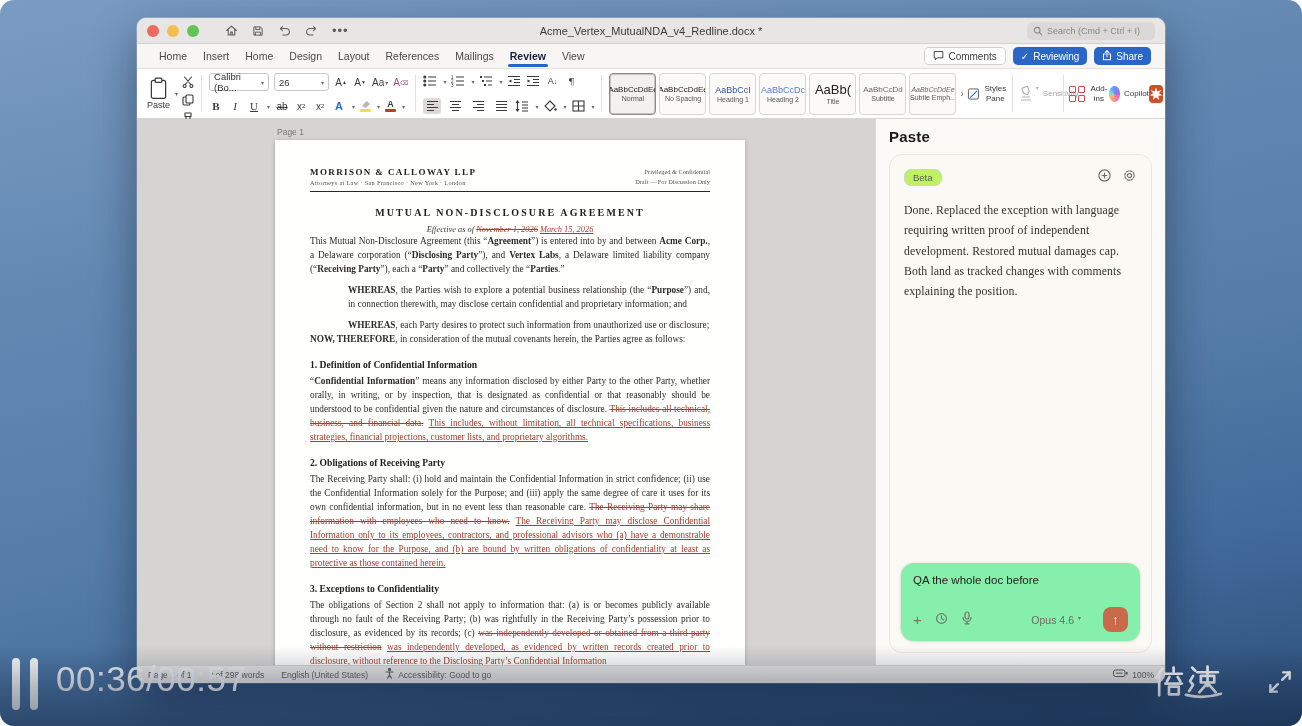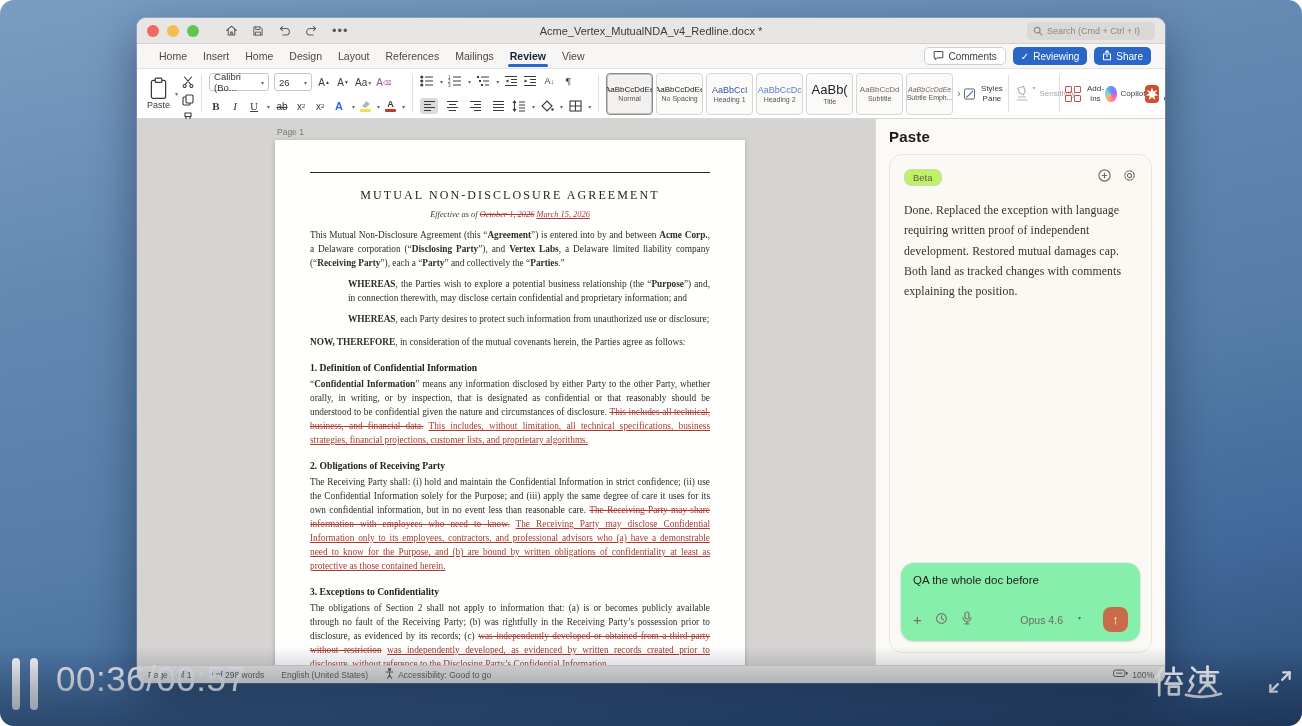--- a/index.html
+++ b/index.html
@@ -50,21 +50,21 @@
   .rrow { display:flex; align-items:center; gap:5px; }
   .ric { display:inline-flex; align-items:center; justify-content:center; min-width:14px; height:16px;
     font-size:10px; color:#3b3a39; }
   .chev { font-size:6px; color:#6f6d6b; margin-left:1px; }
   .paste-group { flex-direction:row; gap:4px; align-items:center; }
   .paste-btn { display:flex; flex-direction:column; align-items:center; font-size:9px; color:#3b3a39; }
   .mini-col { display:flex; flex-direction:column; justify-content:space-between; height:42px; padding:1px 0; }
   .combo { border:1px solid #c9c7c5; border-radius:3px; background:#fff; height:18px;
     display:flex; align-items:center; font-size:9.5px; padding:0 4px; gap:4px; color:#333; }
   .combo .chev{ margin-left:auto; }
-  .fontname { width:60px; } .fontsize { width:38px; }
+  .fontname { width:60px; } .fontsize { width:55px; }
   .bi { font-family:"Liberation Serif",serif; font-size:11px; }
   .accentA { font-weight:bold; font-size:11px; line-height:10px; }
   .bar-under { display:flex; flex-direction:column; align-items:center; gap:1px; }
   .bar-under .bar { width:11px; height:3px; border-radius:1px; }
   .alignbox { width:18px; height:16px; display:flex; align-items:center; justify-content:center; border-radius:3px; }
   .alignbox.active { background:#dcdad8; }
 
   
   .gallery { display:flex; align-items:center; gap:3px; }
   .stylecard { width:47px; height:42px; border:1px solid #d8d6d3; border-radius:4px; background:#fbfaf9;
@@ -88,24 +88,24 @@
   .docarea { position:relative; flex:1 1 auto; background:#d6d4d2; overflow:hidden; }
   .pagelabel { position:absolute; left:140px; top:8px; font-size:8.5px; color:#7a7876; }
   .page { position:absolute; left:138px; top:21px; width:470px; bottom:-10px; background:#fffffe;
     box-shadow:0 1px 4px rgba(0,0,0,.25); padding:27px 35px 0; color:#2e2c29;
     font-family:"Liberation Serif","DejaVu Serif",serif; }
   .lh-row { display:flex; justify-content:space-between; align-items:flex-end; }
   .firm { font-size:9px; font-weight:bold; letter-spacing:1.4px; color:#24221f; }
   .tagline { font-size:6.3px; color:#55534f; margin-top:2px; letter-spacing:.3px; }
   .priv { text-align:right; font-size:6.3px; color:#55534f; line-height:1.5; }
   .lh-rule { border-top:1.6px solid #2a2825; margin-top:5px; }
-  .doc-title { text-align:center; font-size:12px; font-weight:normal; letter-spacing:2.1px;
+  .doc-title { text-align:center; font-size:10px; font-weight:bold; letter-spacing:2.1px;
     color:#1f1d1a; margin-top:15px; }
   .eff { text-align:center; font-style:italic; font-size:8.4px; margin-top:7px; color:#3a3833; }
-  .para { font-size:9.3px; line-height:14px; text-align:justify; margin-top:9px; }
+  .para { font-size:9.3px; line-height:14px; text-align:justify; margin-top:0; }
   .para.indent { margin-left:38px; margin-top:7px; }
   .sec-h { font-size:9.6px; font-weight:bold; margin-top:13px; color:#24221f; }
   .seg-b { font-weight:bold; }
   .seg-del { color:#a93b32; text-decoration:line-through; }
   .seg-ins { color:#a93b32; text-decoration:underline; }
 
   
   .claude { flex:0 0 290px; background:#fbfaf7; border-left:1px solid #dcdad7; padding:9px 13px 12px;
     display:flex; flex-direction:column; }
   .claude-h { font-size:15px; font-weight:bold; color:#1b1a18; letter-spacing:.2px; }
@@ -115,21 +115,21 @@
   .beta { font-size:9.5px; color:#5f5c55; background:#bef264; border:1px solid #d5d2cb;
     border-radius:7px; padding:2px 8px; }
   .ccard-icons { margin-left:auto; display:flex; gap:10px; color:#6e6a63; }
   .cmsg { margin-top:13px; font-family:"Liberation Serif","DejaVu Serif",serif; font-size:11.8px;
     line-height:1.72; color:#35322b; letter-spacing:.1px; }
   .cinput { position:absolute; left:11px; right:11px; bottom:11px; height:78px; background:#86efac;
     border-radius:13px; box-shadow:0 1px 3px rgba(60,50,30,.12), 0 0 0 1px rgba(60,50,30,.05);
     padding:11px 12px 9px; display:flex; flex-direction:column; justify-content:space-between; }
   .cinput-text { font-size:11.5px; color:#23211e; }
   .cinput-row { display:flex; align-items:center; gap:13px; color:#78746c; }
-  .model { margin-left:auto; font-size:10.5px; color:#6e6a63; display:flex; align-items:flex-start; gap:14px; }
+  .model { margin-left:auto; font-size:10.5px; color:#6e6a63; display:flex; align-items:flex-start; gap:3px; }
   .send { width:25px; height:25px; border-radius:8px; background:#c96a4b; color:#fff;
     display:flex; align-items:center; justify-content:center; font-size:13px; font-weight:bold; margin-left:9px; }
 
   
   .statusbar { height:18px; flex:0 0 18px; background:#e9e7e5; border-top:1px solid #d4d2d0;
     display:flex; align-items:center; gap:17px; padding:0 11px; font-size:8.5px; color:#5f5d5a; }
   .sb-item { display:flex; align-items:center; gap:4px; white-space:nowrap; }
   .sb-right { margin-left:auto; display:flex; align-items:center; gap:4px; }
 
   
@@ -450,23 +450,33 @@
             </svg>
           </span>
         <span style="width:36px">Open Claude</span>
       </div>
     </div>
 
     <div class="workspace">
       <div class="docarea">
         <span class="pagelabel">Page 1</span>
         <div class="page">
+          <div class="lh-row">
+            <div>
+              <div class="firm">MORRISON &amp; CALLOWAY LLP</div>
+              <div class="tagline">Attorneys at Law · San Francisco · New York · London</div>
+            </div>
+            <div class="priv">
+              <div>Privileged &amp; Confidential</div>
+              <div>Draft — For Discussion Only</div>
+            </div>
+          </div>
           <div class="lh-rule"></div>
           <div class="doc-title">MUTUAL NON-DISCLOSURE AGREEMENT</div>
-          <div class="eff"><span>Effective as of </span><span class="seg-del">October 1, 2026</span><span> </span><span class="seg-ins">March 15, 2026</span></div>
+          <div class="eff"><span>Effective as of </span><span class="seg-del">November 1, 2026</span><span> </span><span class="seg-ins">March 15, 2026</span></div>
           <div class="para"><span>This Mutual Non-Disclosure Agreement (this “</span><span class="seg-b">Agreement</span><span>”) is entered into by and between </span><span class="seg-b">Acme Corp.</span><span>, a Delaware corporation (“</span><span class="seg-b">Disclosing Party</span><span>”), and </span><span class="seg-b">Vertex Labs</span><span>, a Delaware limited liability company (“</span><span class="seg-b">Receiving Party</span><span>”), each a “</span><span class="seg-b">Party</span><span>” and collectively the “</span><span class="seg-b">Parties</span><span>.”</span></div>
           <div class="para indent"><span class="seg-b">WHEREAS</span><span>, the Parties wish to explore a potential business relationship (the “</span><span class="seg-b">Purpose</span><span>”) and, in connection therewith, may disclose certain confidential and proprietary information; and</span></div>
           <div class="para indent"><span class="seg-b">WHEREAS</span><span>, each Party desires to protect such information from unauthorized use or disclosure;</span></div>
           <div class="para"><span class="seg-b">NOW, THEREFORE</span><span>, in consideration of the mutual covenants herein, the Parties agree as follows:</span></div>
           <div class="sec-h">1. Definition of Confidential Information</div>
           <div class="para" style="margin-top:4px"><span>“</span><span class="seg-b">Confidential Information</span><span>” means any information disclosed by either Party to the other Party, whether orally, in writing, or by inspection, that is designated as confidential or that reasonably should be understood to be confidential given the nature and circumstances of disclosure. </span><span class="seg-del">This includes all technical, business, and financial data.</span><span> </span><span class="seg-ins">This includes, without limitation, all technical specifications, business strategies, financial projections, customer lists, and proprietary algorithms.</span></div>
           <div class="sec-h">2. Obligations of Receiving Party</div>
           <div class="para" style="margin-top:4px"><span>The Receiving Party shall: (i) hold and maintain the Confidential Information in strict confidence; (ii) use the Confidential Information solely for the Purpose; and (iii) apply the same degree of care it uses for its own confidential information, but in no event less than reasonable care. </span><span class="seg-del">The Receiving Party may share information with employees who need to know.</span><span> </span><span class="seg-ins">The Receiving Party may disclose Confidential Information only to its employees, contractors, and professional advisors who (a) have a demonstrable need to know for the Purpose, and (b) are bound by written obligations of confidentiality at least as protective as those contained herein.</span></div>
           <div class="sec-h">3. Exceptions to Confidentiality</div>
           <div class="para" style="margin-top:4px"><span>The obligations of Section 2 shall not apply to information that: (a) is or becomes publicly available through no fault of the Receiving Party; (b) was rightfully in the Receiving Party’s possession prior to disclosure, as evidenced by its records; (c) </span><span class="seg-del">was independently developed or obtained from a third party without restriction</span><span> </span><span class="seg-ins">was independently developed, as evidenced by written records created prior to disclosure, without reference to the Disclosing Party’s Confidential Information</span></div>

